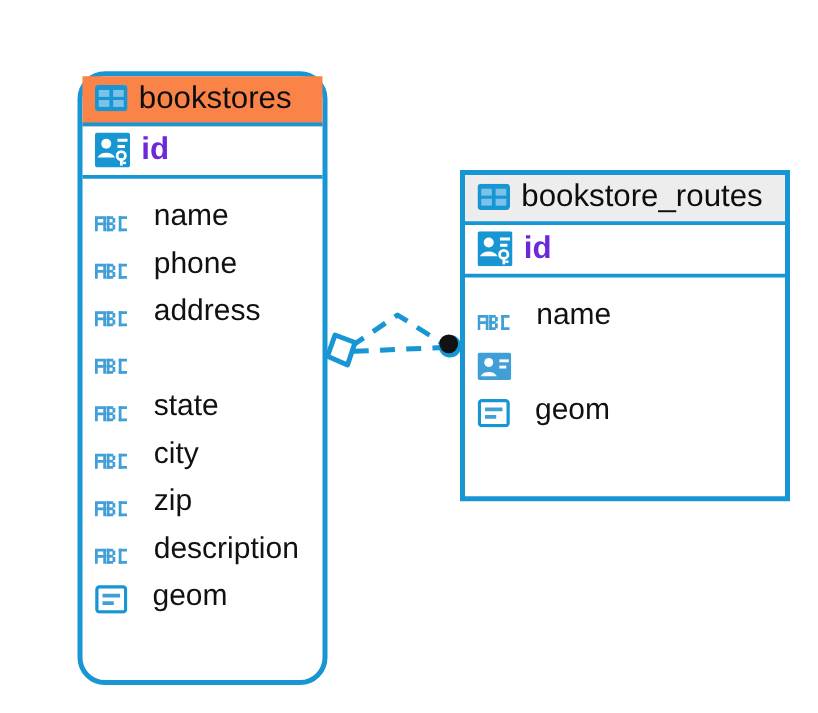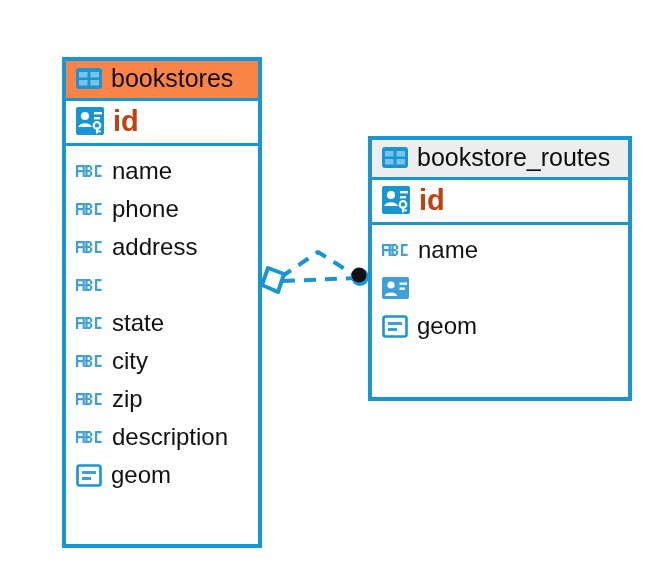--- a/index.html
+++ b/index.html
@@ -34,25 +34,25 @@
     line-height:1.1;
     white-space:nowrap;
   }
   .pk-row{
     display:flex;align-items:center;gap:9px;
     padding:5px 10px 6px 10px;
     box-sizing:border-box;
     border-bottom:3px solid #1896d3;
   }
   .pk-name{
-    font-size:29px;font-weight:bold;color:#c2410c;line-height:1.1;
+    font-size:25px;font-weight:bold;color:#6d28d9;line-height:1.1;
   }
   .field-list{padding:6px 10px 8px 10px;box-sizing:border-box;}
   .field-row{
-    display:flex;align-items:center;gap:9px;
+    display:flex;align-items:flex-end;gap:20px;
     height:38px;
   }
   .field-name{
     font-size:24px;color:#111111;line-height:1.1;white-space:nowrap;
   }
 
   
   .icon{flex:0 0 auto;display:block;}
   .ico-table{width:26px;height:21px;}
   .ico-key{width:28px;height:28px;}
@@ -73,21 +73,21 @@
   <g>
     <path d="M 268 268 L 284 274 L 278 292 L 262 285 Z" fill="#ffffff" stroke="#1896d3" stroke-width="4" stroke-linejoin="round"></path>
   </g>
 
   <g>
     <circle cx="360" cy="277" r="9" fill="#1896d3"></circle>
     <circle cx="359" cy="275" r="7.5" fill="#121212"></circle>
   </g>
 </svg>
 
-<div class="entity" style="left:62px;top:57px;width:200px;height:491px;">
+<div class="entity" style="left:62px;top:57px;width:200px;height:491px;border-radius:22px;">
 
   <div class="entity-header accent">
     <svg class="icon ico-table" viewBox="0 0 26 21">
       <rect x="0" y="0" width="26" height="21" rx="3" fill="#1896d3"></rect>
       <rect x="3" y="4" width="8.5" height="5.5" fill="#7cc2e8"></rect>
       <rect x="14.5" y="4" width="8.5" height="5.5" fill="#7cc2e8"></rect>
       <rect x="3" y="12" width="8.5" height="5.5" fill="#7cc2e8"></rect>
       <rect x="14.5" y="12" width="8.5" height="5.5" fill="#7cc2e8"></rect>
     </svg>
     <span class="entity-title">bookstores</span>

